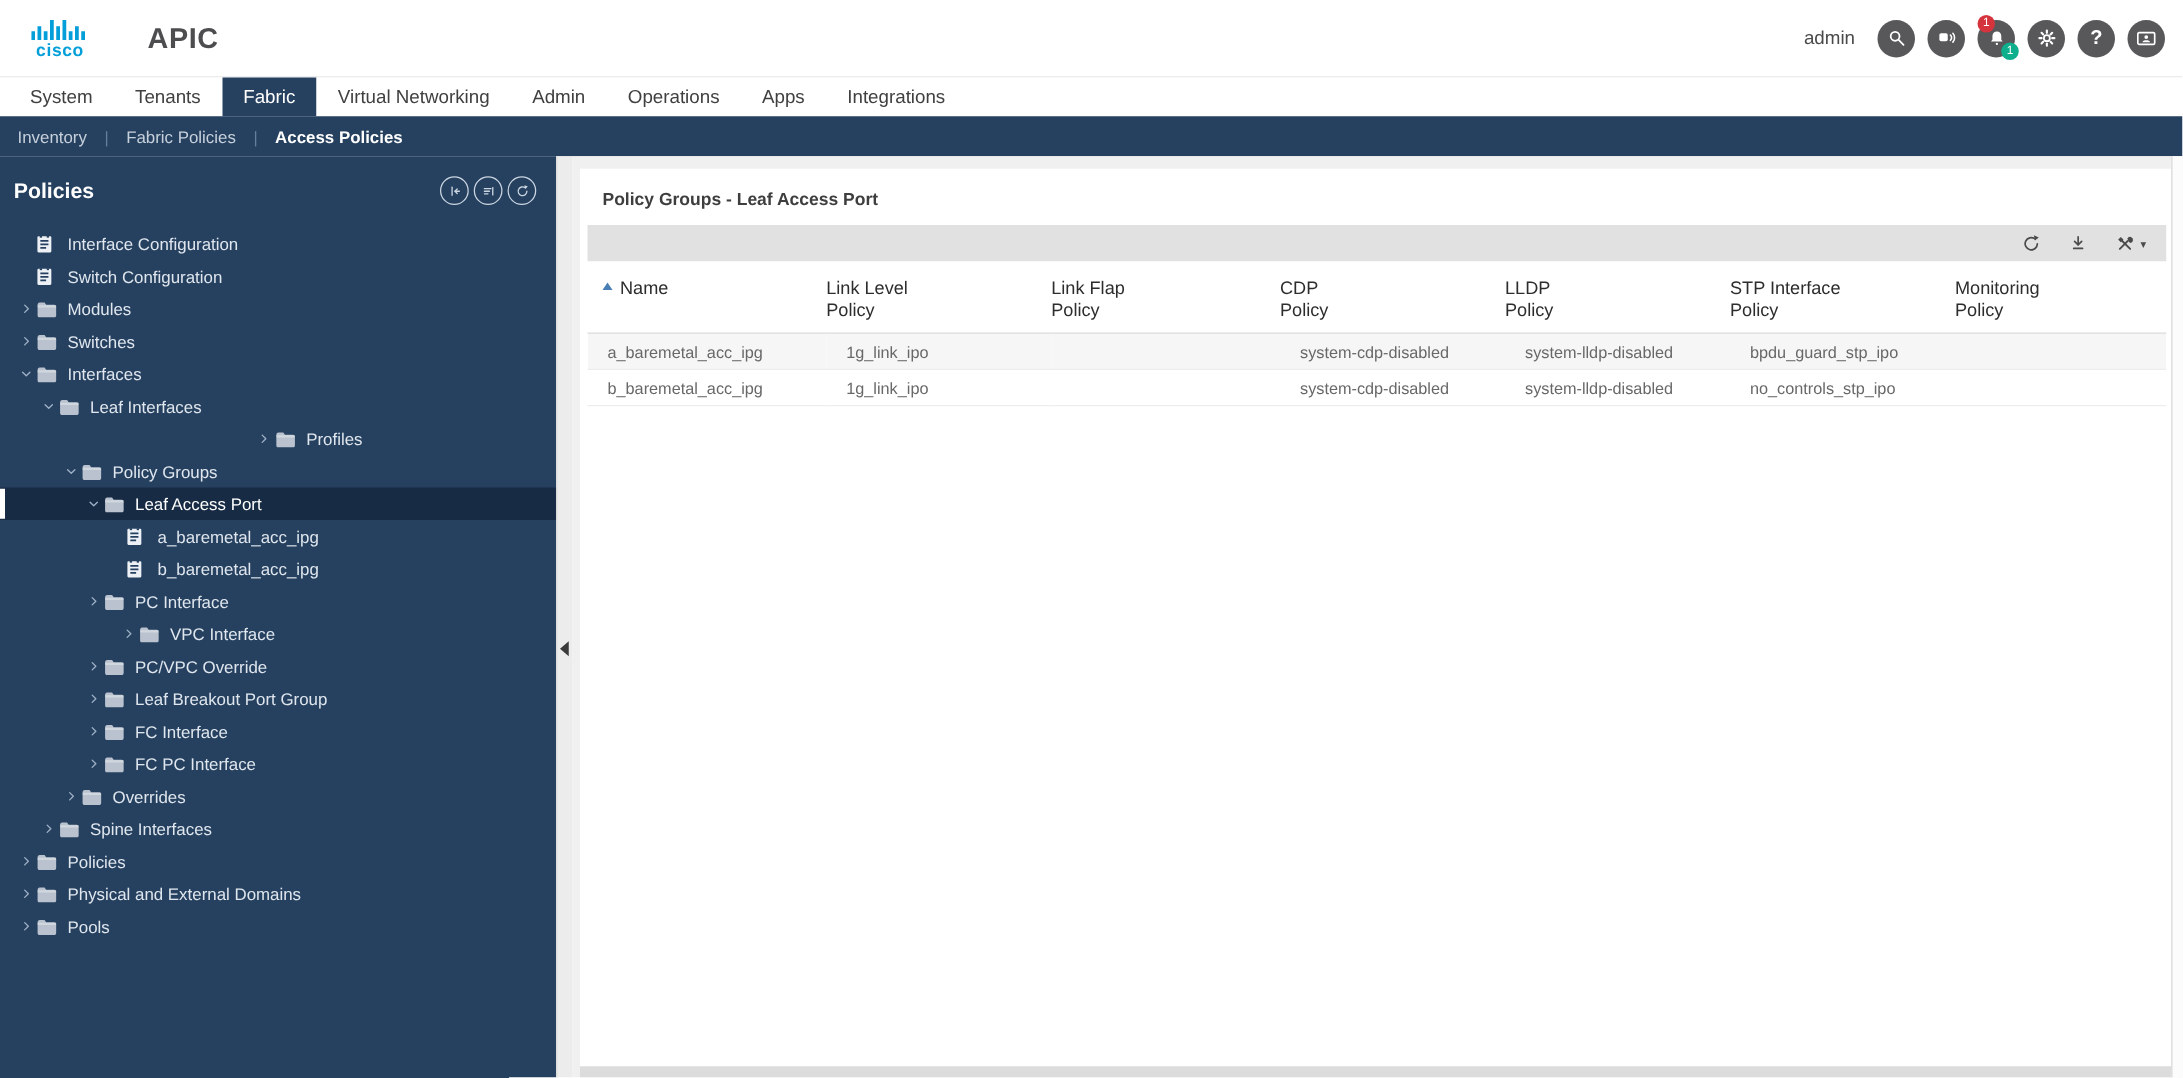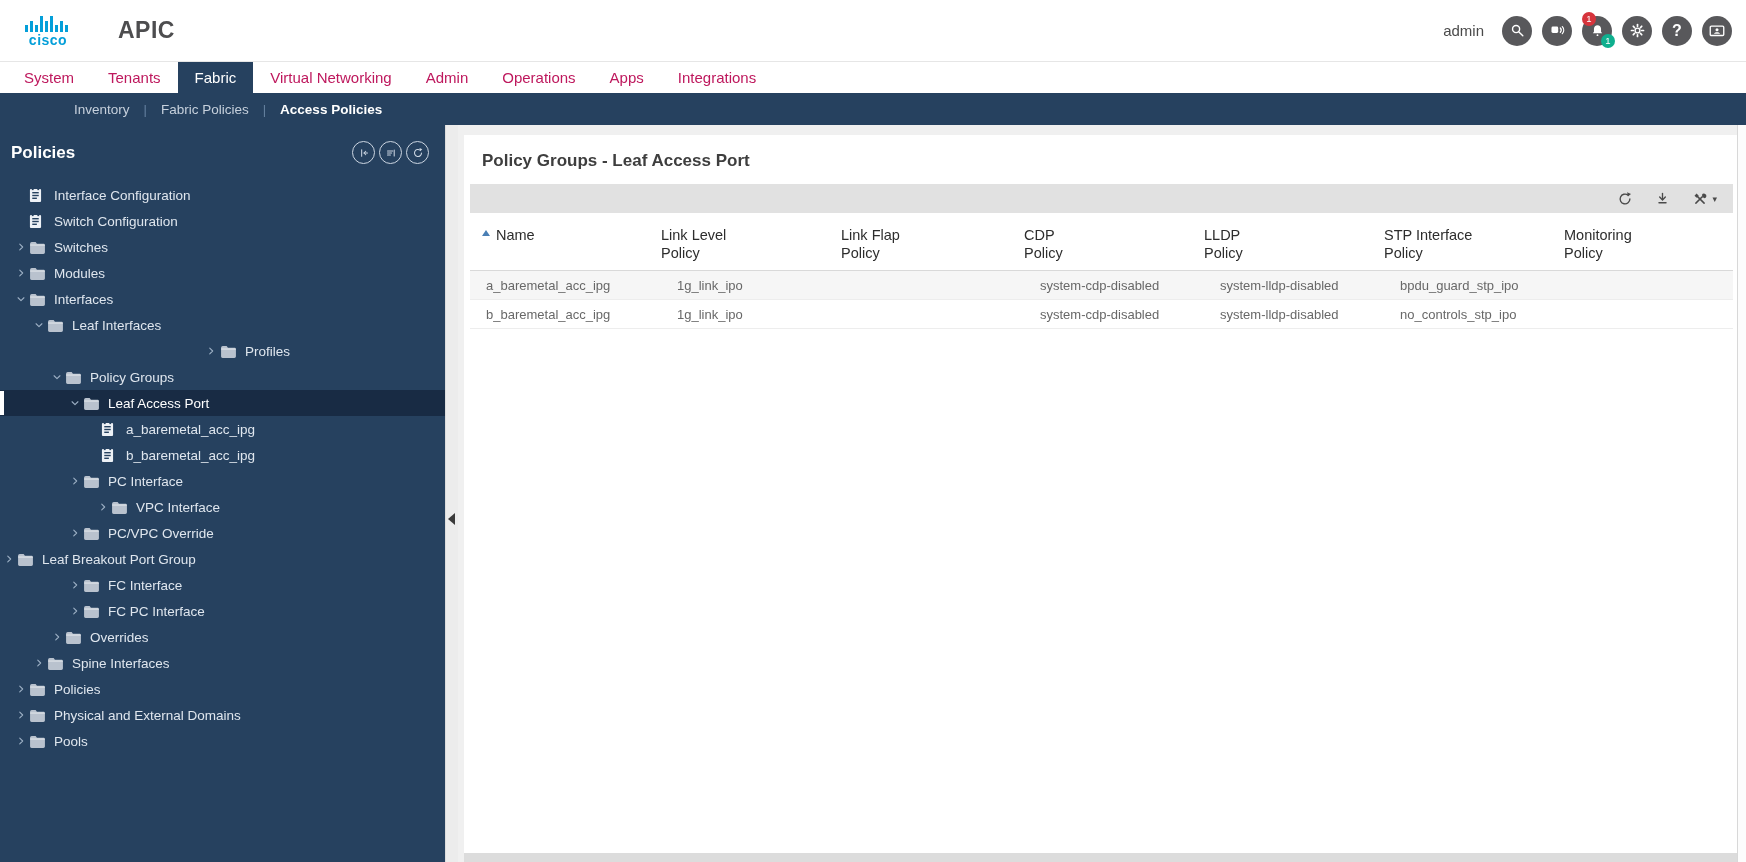--- a/index.html
+++ b/index.html
@@ -18,27 +18,27 @@
                 background:#58585b; display:flex; align-items:center; justify-content:center;
                 cursor:pointer; flex:none; }
   .circle-btn .qmark { color:#fff; font-size:16px; font-weight:bold; }
   .badge { position:absolute; min-width:14px; height:14px; border-radius:8px; color:#fff;
            font-size:9.5px; display:flex; align-items:center; justify-content:center; padding:0 3px; }
   .badge.red  { background:#d6343c; top:-4px; left:0px; }
   .badge.teal { background:#0faf8e; bottom:-2px; right:-3px; }
 
   
   .tabs { height:31px; background:#fff; display:flex; align-items:stretch; padding-left:7px; }
-  .tab { display:flex; align-items:center; padding:0 17px; font-size:15px; color:#be185d;
+  .tab { display:flex; align-items:center; padding:0 17px; font-size:15px; color:#404040;
          cursor:pointer; white-space:nowrap; }
   .tab.active { background:#26415f; color:#fff; }
 
   
   .subnav { height:32px; background:#26415f; display:flex; align-items:center;
-            padding-left:60px; }
+            }
   .subnav-item { color:#c6d0dc; font-size:13.5px; padding:0 14px; cursor:pointer; white-space:nowrap; }
   .subnav-item.active { color:#fff; font-weight:bold; }
   .subnav-sep { color:#64809f; font-size:13px; }
 
   
   .content-row { display:flex; height:737px; }
 
   
   .sidebar { width:445px; background:#26415f; flex:none; display:flex; flex-direction:column; }
   .sidebar-head { display:flex; align-items:center; padding:16px 16px 6px 11px; }
@@ -60,21 +60,21 @@
 
   
   .splitter { width:13px; background:#ececec; flex:none; position:relative; border-left:1px solid #dcdcdc; }
   .splitter-handle { position:absolute; top:388px; left:2px; width:0; height:0; cursor:pointer;
                      border-top:6px solid transparent; border-bottom:6px solid transparent;
                      border-right:7px solid #3a3a3a; }
 
   
   .main { flex:1; background:#f0f0f0; position:relative; padding:10px 9px 0 6px; }
   .card { background:#fff; height:100%; padding:0 4px 0 6px; }
-  .page-title { font-size:17px; font-weight:600; color:#3e3e3e; padding:16px 0 13px 12px; }
+  .page-title { font-size:14px; font-weight:600; color:#3e3e3e; padding:16px 0 13px 12px; }
   .table-toolbar { height:29px; background:#e1e1e1; display:flex; align-items:center;
                    justify-content:flex-end; gap:20px; padding-right:16px; }
   .tool-icon { display:flex; align-items:center; cursor:pointer; color:#4a4a4a; }
   .tool-caret { font-size:9px; color:#4a4a4a; margin-left:3px; }
 
   table.grid { border-collapse:collapse; width:100%; table-layout:fixed; margin-top:6px; }
   table.grid th { text-align:left; vertical-align:top; font-weight:400; color:#2d2d2d;
                   font-size:14.5px; line-height:1.25; padding:7px 4px 8px 0;
                   border-bottom:1px solid #d9d9d9; cursor:pointer; }
   table.grid th .th-wrap { display:flex; }
@@ -258,35 +258,35 @@
             <svg width="10" height="10" viewBox="0 0 24 24">
               <polyline points="9,5 16,12 9,19" fill="none" stroke="#9db0c5" stroke-width="2.6" stroke-linecap="round" stroke-linejoin="round"></polyline>
             </svg>
           </span>
           <span class="node-icon">
             <svg width="17" height="13" viewBox="0 0 18 14">
               <path d="M1 3 c0-1.1 .7-2 1.8-2 h4.2 l1.4 2 h7 c1 0 1.6 .7 1.6 1.7 v7.5 c0 1-.7 1.8-1.7 1.8 H2.7 c-1 0-1.7-.8-1.7-1.8 z" fill="#b9c2ce"></path>
               <rect x="1" y="3.4" width="16" height="2" fill="#ffffff" opacity="0.35"></rect>
             </svg>
           </span>
+          <span class="tree-label">Modules</span>
+        </div>
+        <div class="tree-item" style="padding-left: 12px;">
+          <span class="caret-slot">
+            <svg width="10" height="10" viewBox="0 0 24 24">
+              <polyline points="9,5 16,12 9,19" fill="none" stroke="#9db0c5" stroke-width="2.6" stroke-linecap="round" stroke-linejoin="round"></polyline>
+            </svg>
+          </span>
+          <span class="node-icon">
+            <svg width="17" height="13" viewBox="0 0 18 14">
+              <path d="M1 3 c0-1.1 .7-2 1.8-2 h4.2 l1.4 2 h7 c1 0 1.6 .7 1.6 1.7 v7.5 c0 1-.7 1.8-1.7 1.8 H2.7 c-1 0-1.7-.8-1.7-1.8 z" fill="#b9c2ce"></path>
+              <rect x="1" y="3.4" width="16" height="2" fill="#ffffff" opacity="0.35"></rect>
+            </svg>
+          </span>
           <span class="tree-label">Switches</span>
-        </div>
-        <div class="tree-item" style="padding-left: 12px;">
-          <span class="caret-slot">
-            <svg width="10" height="10" viewBox="0 0 24 24">
-              <polyline points="9,5 16,12 9,19" fill="none" stroke="#9db0c5" stroke-width="2.6" stroke-linecap="round" stroke-linejoin="round"></polyline>
-            </svg>
-          </span>
-          <span class="node-icon">
-            <svg width="17" height="13" viewBox="0 0 18 14">
-              <path d="M1 3 c0-1.1 .7-2 1.8-2 h4.2 l1.4 2 h7 c1 0 1.6 .7 1.6 1.7 v7.5 c0 1-.7 1.8-1.7 1.8 H2.7 c-1 0-1.7-.8-1.7-1.8 z" fill="#b9c2ce"></path>
-              <rect x="1" y="3.4" width="16" height="2" fill="#ffffff" opacity="0.35"></rect>
-            </svg>
-          </span>
-          <span class="tree-label">Modules</span>
         </div>
         <div class="tree-item" style="padding-left: 12px;">
           <span class="caret-slot">
             <svg width="10" height="10" viewBox="0 0 24 24" class="caret-expanded">
               <polyline points="9,5 16,12 9,19" fill="none" stroke="#9db0c5" stroke-width="2.6" stroke-linecap="round" stroke-linejoin="round"></polyline>
             </svg>
           </span>
           <span class="node-icon">
             <svg width="17" height="13" viewBox="0 0 18 14">
               <path d="M1 3 c0-1.1 .7-2 1.8-2 h4.2 l1.4 2 h7 c1 0 1.6 .7 1.6 1.7 v7.5 c0 1-.7 1.8-1.7 1.8 H2.7 c-1 0-1.7-.8-1.7-1.8 z" fill="#b9c2ce"></path>
@@ -418,21 +418,21 @@
             </svg>
           </span>
           <span class="node-icon">
             <svg width="17" height="13" viewBox="0 0 18 14">
               <path d="M1 3 c0-1.1 .7-2 1.8-2 h4.2 l1.4 2 h7 c1 0 1.6 .7 1.6 1.7 v7.5 c0 1-.7 1.8-1.7 1.8 H2.7 c-1 0-1.7-.8-1.7-1.8 z" fill="#b9c2ce"></path>
               <rect x="1" y="3.4" width="16" height="2" fill="#ffffff" opacity="0.35"></rect>
             </svg>
           </span>
           <span class="tree-label">PC/VPC Override</span>
         </div>
-        <div class="tree-item" style="">
+        <div class="tree-item" style="padding-left: 66px;">
           <span class="caret-slot">
             <svg width="10" height="10" viewBox="0 0 24 24">
               <polyline points="9,5 16,12 9,19" fill="none" stroke="#9db0c5" stroke-width="2.6" stroke-linecap="round" stroke-linejoin="round"></polyline>
             </svg>
           </span>
           <span class="node-icon">
             <svg width="17" height="13" viewBox="0 0 18 14">
               <path d="M1 3 c0-1.1 .7-2 1.8-2 h4.2 l1.4 2 h7 c1 0 1.6 .7 1.6 1.7 v7.5 c0 1-.7 1.8-1.7 1.8 H2.7 c-1 0-1.7-.8-1.7-1.8 z" fill="#b9c2ce"></path>
               <rect x="1" y="3.4" width="16" height="2" fill="#ffffff" opacity="0.35"></rect>
             </svg>

